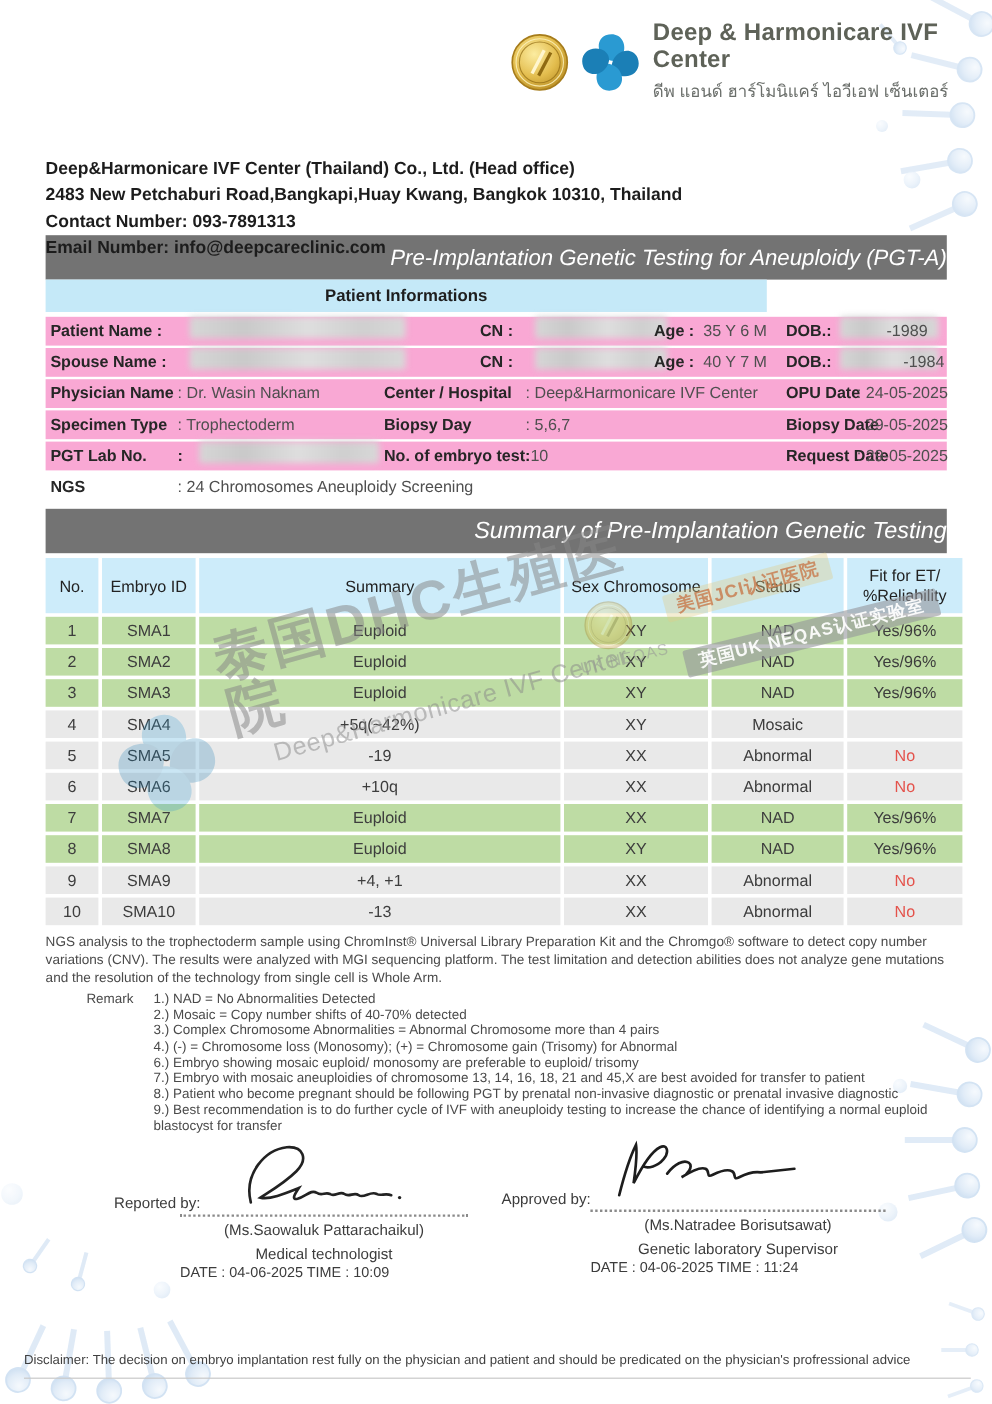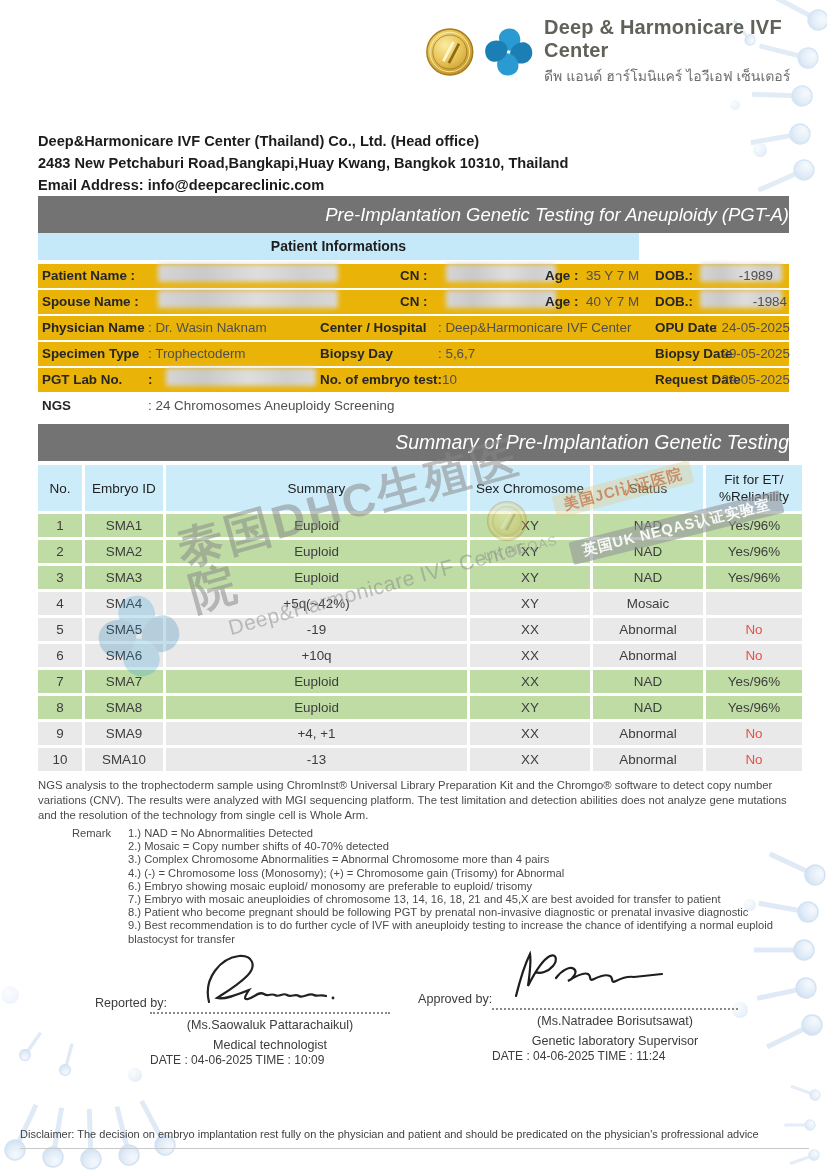--- a/index.html
+++ b/index.html
@@ -21,21 +21,21 @@
   .bar-blue{position:absolute;left:38px;width:751px;background:#737373;color:#fff;
             text-align:right;z-index:1;font-style:italic;}
   .bar-light{position:absolute;left:38px;width:601px;background:#c5e9f8;color:#1e1e1e;
              text-align:center;font-weight:700;z-index:1;}
   .t1{top:196px;height:37px;line-height:37px;font-size:18.5px;}
   .t2{top:233px;height:27px;line-height:27px;font-size:14px;}
   .t3{top:424px;height:37px;line-height:37px;font-size:19.5px;}
 
   
   .pi{position:absolute;left:38px;top:264px;width:751px;z-index:1;}
-  .pi-row{position:relative;height:24px;margin-bottom:2px;background:#eab308;}
+  .pi-row{position:relative;height:24px;margin-bottom:2px;background:#f9a8d4;}
   .pi-row.white{background:transparent;}
   .pi-row span{position:absolute;top:0;line-height:24px;font-size:13.4px;white-space:nowrap;}
   .lbl{font-weight:700;color:#262626;}
   .val{font-weight:400;color:#4f4f4f;}
   .redact{position:absolute;top:3px;height:18px;border-radius:2px;
           background:linear-gradient(90deg,#d6d6d6,#c9c9c9 25%,#dedede 55%,#cfcfcf 80%,#d8d8d8);
           filter:blur(2.5px);}
 
   
   .sum-table{position:absolute;left:35px;top:462px;z-index:1;border-collapse:separate;
@@ -210,34 +210,35 @@
       </svg>
     <div class="brand-text">
       <div class="brand-en">Deep &amp; Harmonicare IVF Center</div>
       <div class="brand-th">ดีพ แอนด์ ฮาร์โมนิแคร์ ไอวีเอฟ เซ็นเตอร์</div>
     </div>
   </div>
 
   <div class="addr">
     <div>Deep&amp;Harmonicare IVF Center (Thailand) Co., Ltd. (Head office)</div>
     <div>2483 New Petchaburi Road,Bangkapi,Huay Kwang, Bangkok 10310, Thailand</div>
-    <div>Email Address: info@deepcareclinic.com</div>
+    <div>Contact Number: 093-7891313</div>
+    <div>Email Number: info@deepcareclinic.com</div>
   </div>
 
   <div class="bar-blue t1">Pre-Implantation Genetic Testing for Aneuploidy (PGT-A)</div>
   <div class="bar-light t2">Patient Informations</div>
 
   <div class="pi">
     <div class="pi-row">
       <span class="lbl" style="left:4px">Patient Name :</span>
       <span class="redact" style="left:120px;width:180px"></span>
       <span class="lbl" style="left:362px">CN :</span>
       <span class="redact" style="left:408px;width:110px"></span>
       <span class="lbl" style="left:507px">Age :</span>
-      <span class="val" style="left:548px">35 Y 7 M</span>
+      <span class="val" style="left:548px">35 Y 6 M</span>
       <span class="lbl" style="left:617px">DOB.:</span>
       <span class="redact" style="left:662px;width:82px"></span>
       <span class="val" style="right:16px">-1989</span>
     </div>
     <div class="pi-row">
       <span class="lbl" style="left:4px">Spouse Name :</span>
       <span class="redact" style="left:120px;width:180px"></span>
       <span class="lbl" style="left:362px">CN :</span>
       <span class="redact" style="left:408px;width:110px"></span>
       <span class="lbl" style="left:507px">Age :</span>

